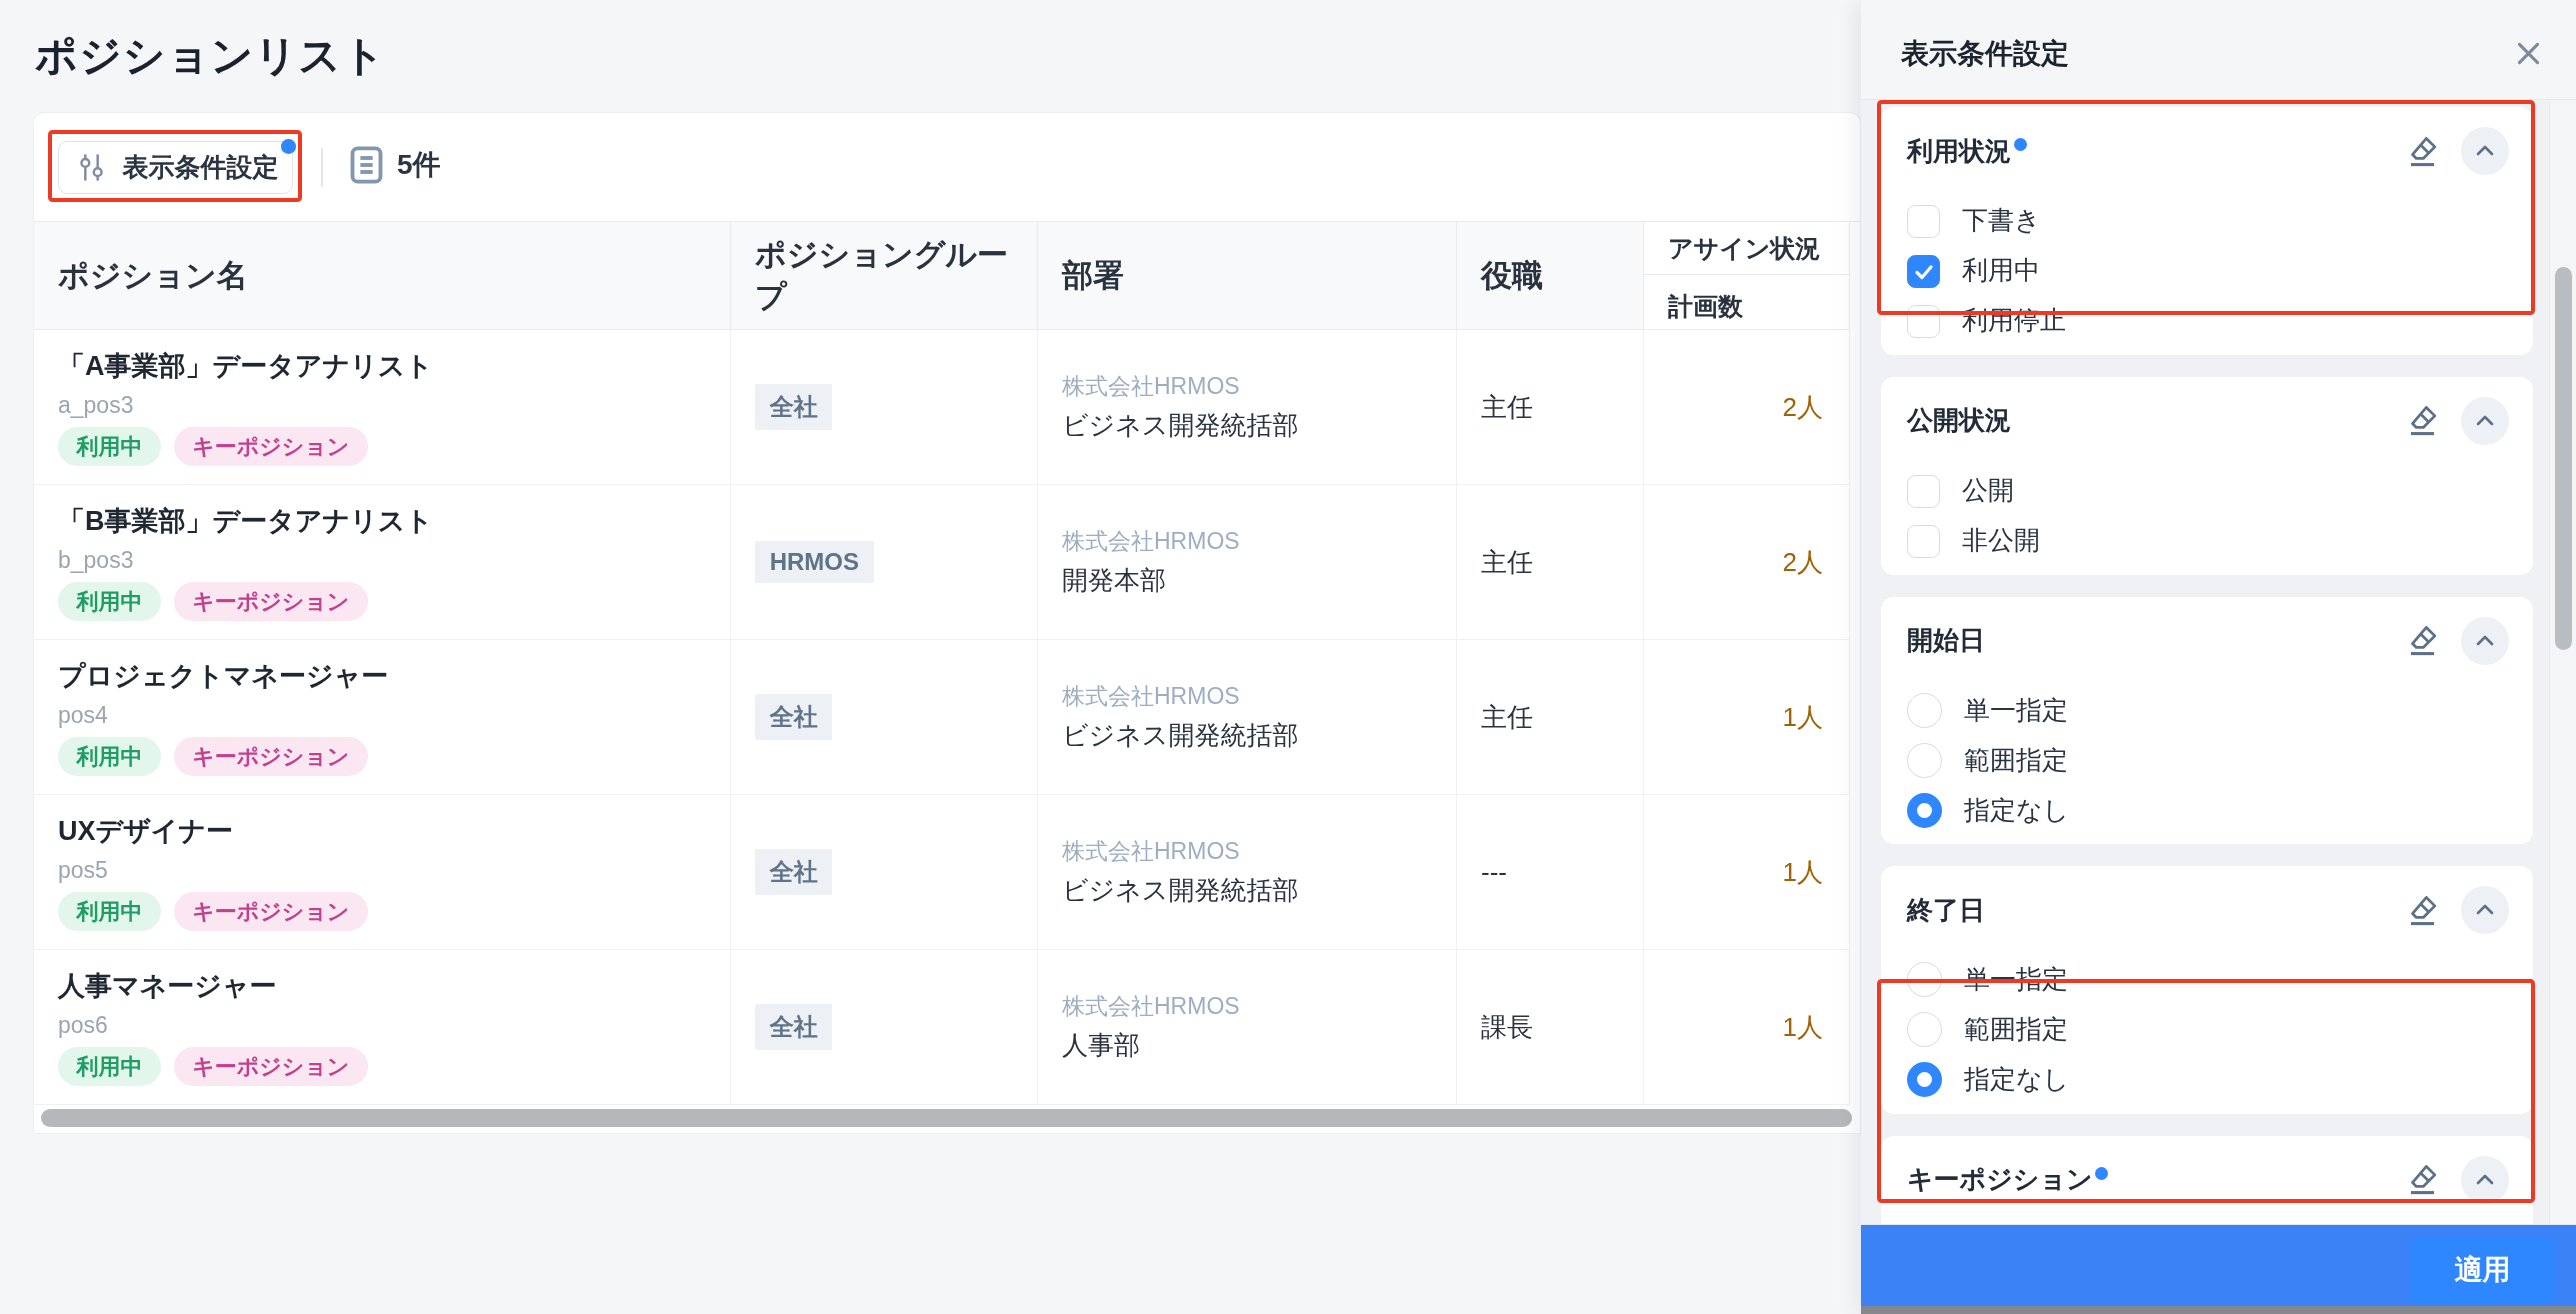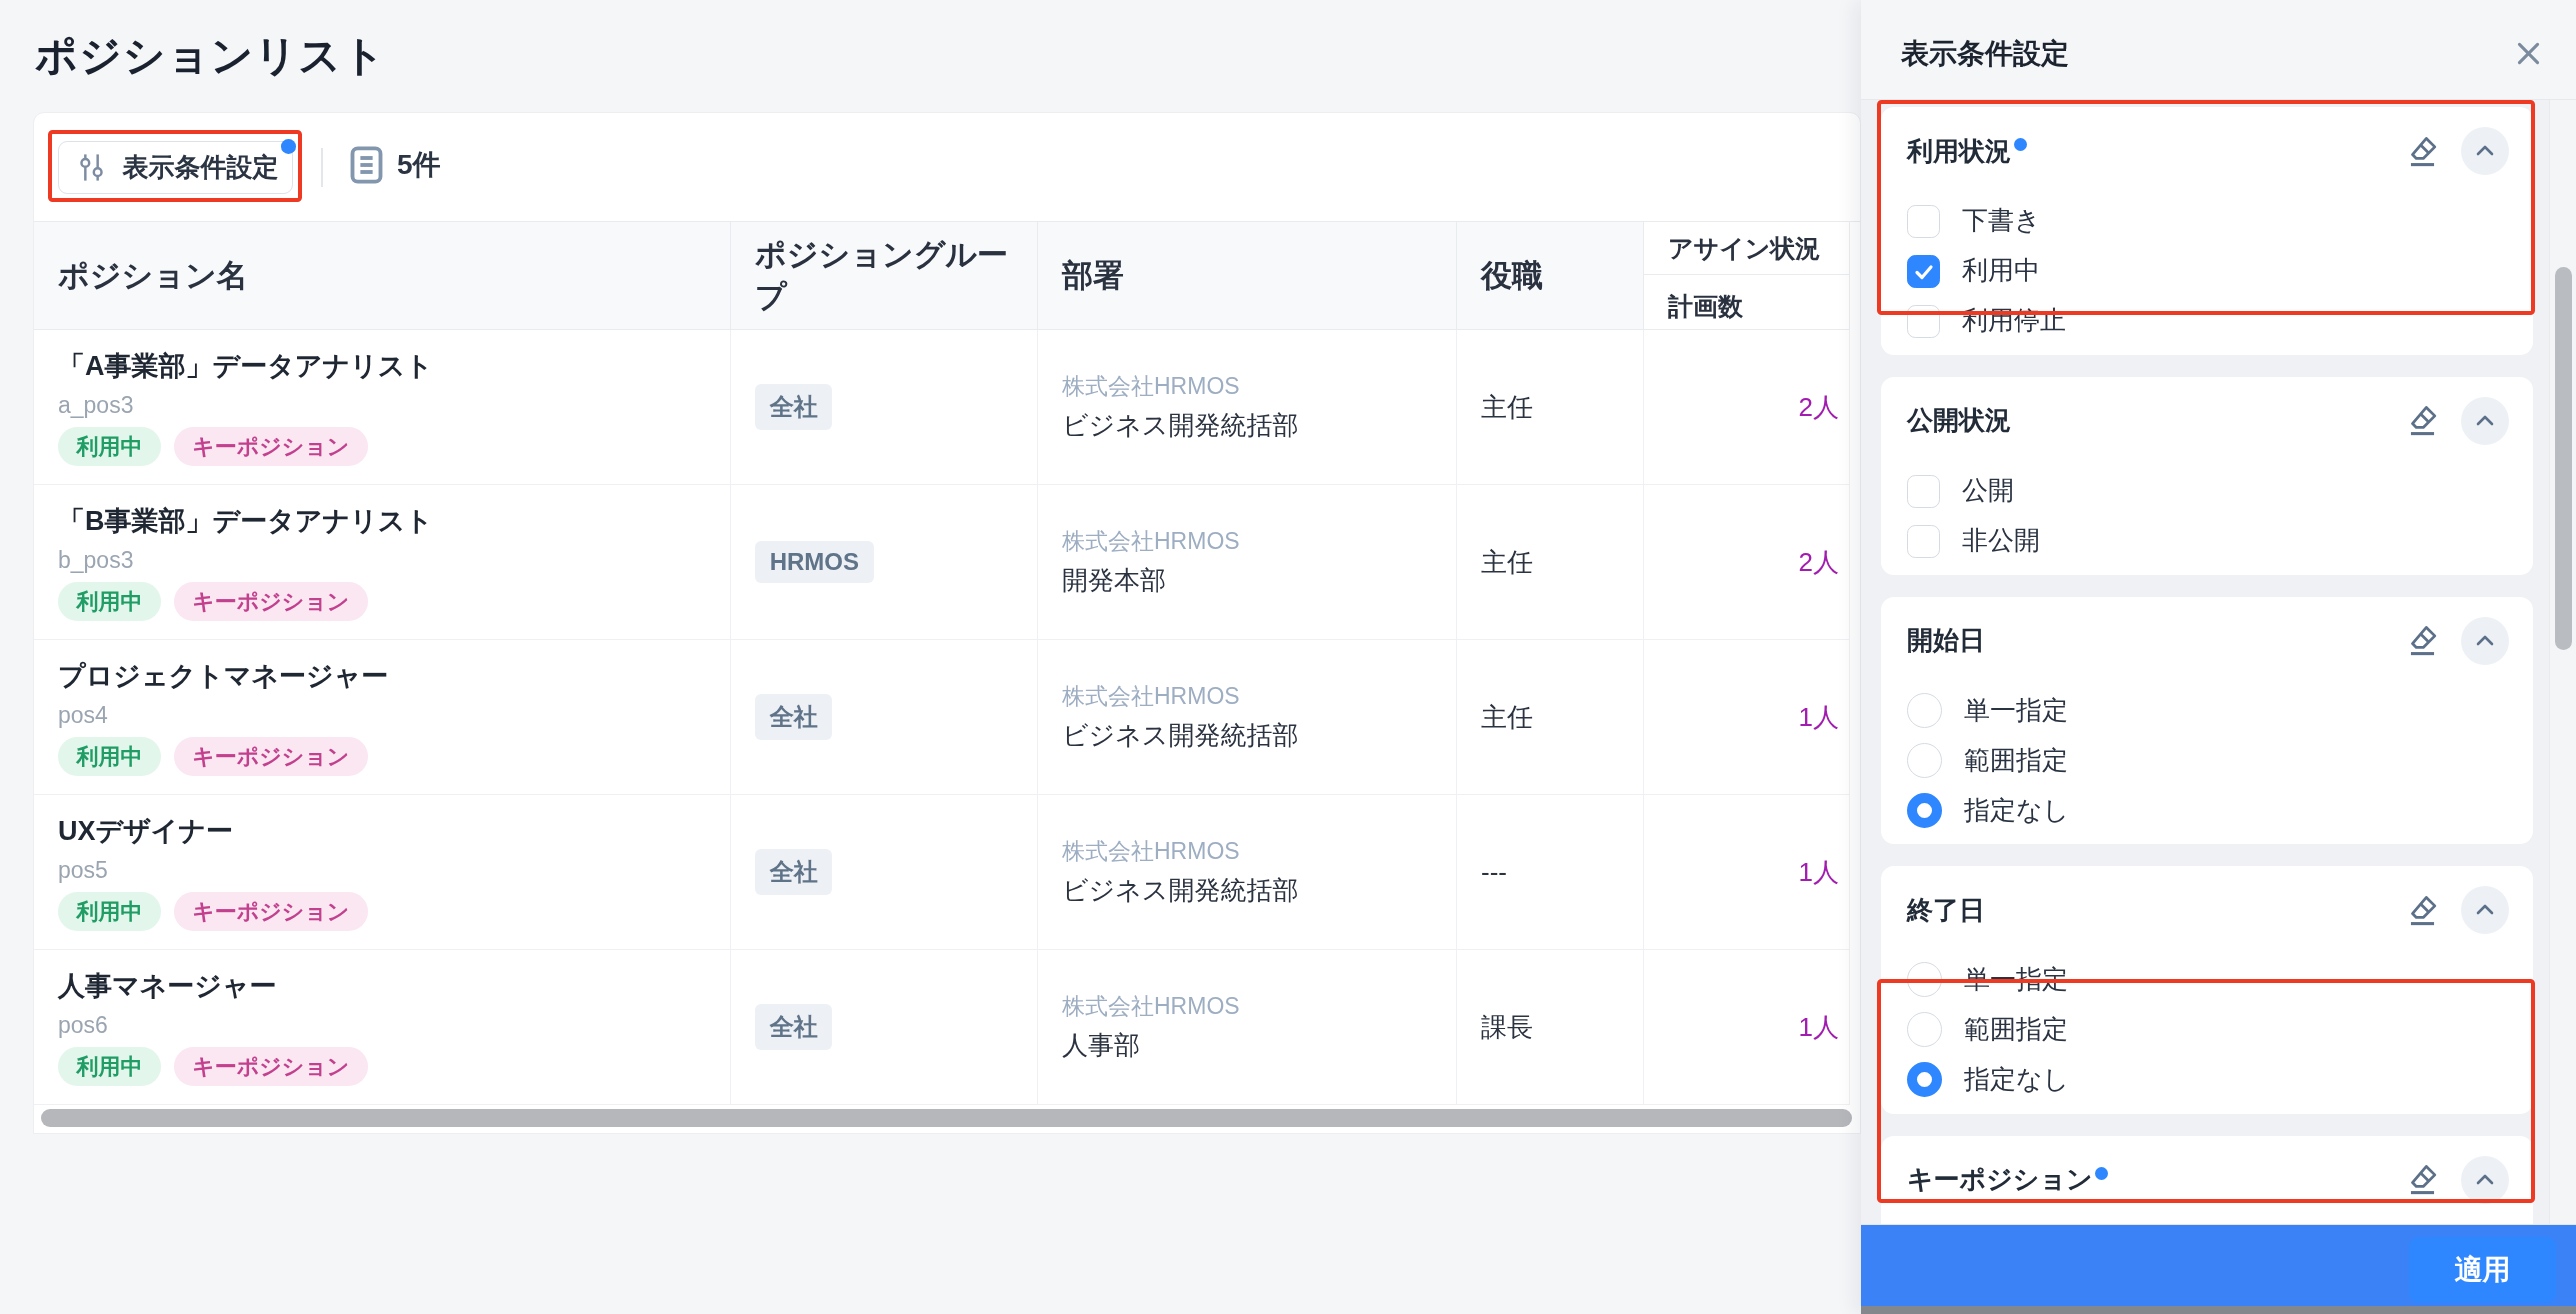--- a/index.html
+++ b/index.html
@@ -28,28 +28,28 @@
   .th-group { width:206px; display:flex; flex-direction:column; background:#ffffff; border-right:1.8px solid #e9ecef;gap:8px; }
   .th-group .top { height:53px; display:flex; align-items:center; padding-left:24px; font-size:25px; font-weight:700; color:#2a3240; border-bottom:1.8px solid #e9ecef; }
   .th-group .bot { flex:1; display:flex; align-items:center; padding-left:24px; font-size:25px; font-weight:700; color:#2a3240; }
 
   .trow { display:flex; height:155px; background:#fff; border-bottom:1.8px solid #eef0f3; cursor:pointer; }
   .td { border-right:1.8px solid #eef0f3; display:flex; }
   .td.c1 { width:697px; flex-direction:column; justify-content:center; padding-left:24px; gap:8.3px; }
   .td.c2 { width:307px; align-items:center; padding-left:24px; }
   .td.c3 { width:419px; flex-direction:column; justify-content:center; padding-left:24px; gap:5.5px; }
   .td.c4 { width:187px; align-items:center; padding-left:24px; font-size:26px; color:#2b3340; }
-  .td.c5 { width:206px; align-items:center; justify-content:flex-end; padding-right:10px; font-size:26px; color:#a21caf; }
+  .td.c5 { width:206px; align-items:center; justify-content:flex-end; padding-right:26px; font-size:26px; color:#a16207; }
   .pos-name { font-size:27px; font-weight:700; color:#1f2733; }
   .pos-code { font-size:23px; color:#9aa5b1; }
   .badges { display:flex; gap:13px; }
   .badge { height:39px; border-radius:19.3px; display:flex; align-items:center; padding:0 18.4px; font-size:22px; font-weight:700; }
   .badge.green { background:#e3f6ec; color:#1f9d64; }
   .badge.pink  { background:#fbe7f2; color:#c2408e; }
-  .chip { background:#edf0f4; color:#5f7389; font-size:24px; font-weight:600; padding:7.4px 14.7px; border-radius:6px; }
+  .chip { background:#edf0f4; color:#5f7389; font-size:24px; font-weight:600; padding:7.4px 14.7px; border-radius:1px; }
   .dept-co { font-size:23px; color:#9dadc2; }
   .dept-name { font-size:26px; color:#2b3340; }
 
   .hscroll-thumb { position:absolute; left:7.4px; top:996px; width:1811px; height:17.5px; border-radius:9.2px; background:#b5b7bb; cursor:grab; }
 
   
   .panel { position:absolute; left:1861px; top:0; width:715px; height:1314px; background:#f5f6f8; box-shadow:-7.4px 0 18.4px rgba(20,30,50,.07); }
   .panel-head { position:absolute; top:0; left:0; right:0; height:100px; background:#f5f6f8; border-bottom:1.8px solid #e6e8ec; }
   .panel-title { position:absolute; left:40px; top:35px; font-size:28px; font-weight:700; color:#1c2430; }
   .close-btn { position:absolute; right:28px; top:33px; width:40px; height:40px; display:flex; align-items:center; justify-content:center; cursor:pointer; }

